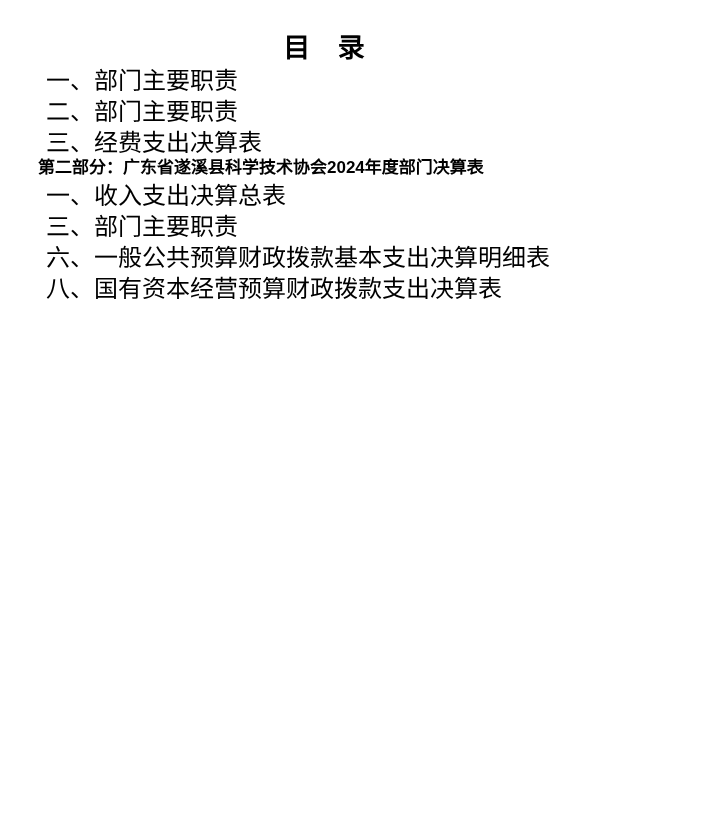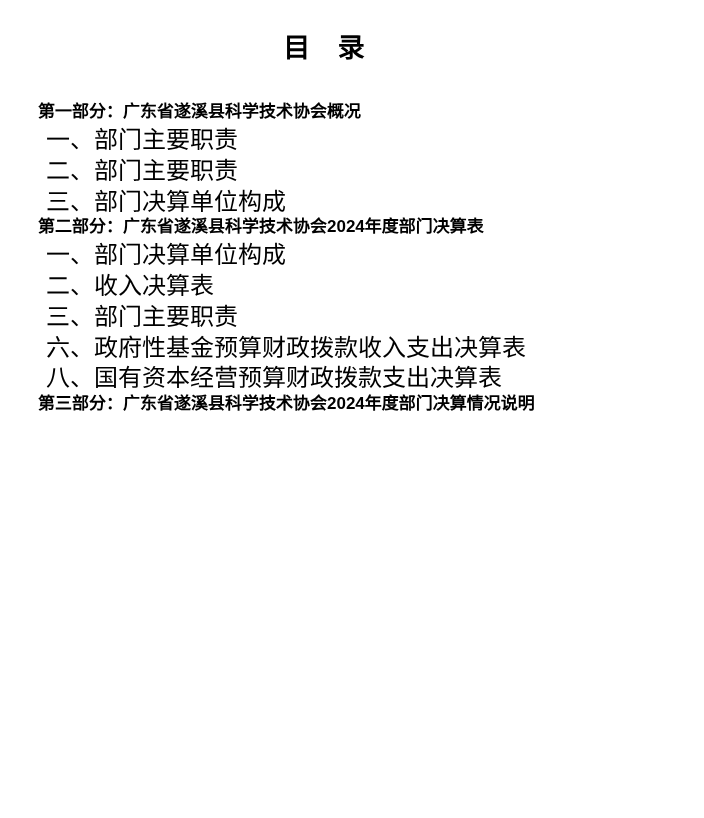--- a/index.html
+++ b/index.html
@@ -69,31 +69,28 @@
 </style>
 </head>
 <body>
 
 <div class="page">
 
   <h1 class="doc-title">目 录</h1>
 
   <div class="toc">
 
-    <div class="toc-entry part first">第一部分：广东省遂溪县科学技术协会概况</div>
 
     <div class="toc-entry sub">一、部门主要职责</div>
     <div class="toc-entry sub">二、部门主要职责</div>
-    <div class="toc-entry sub">三、部门决算单位构成</div>
+    <div class="toc-entry sub">三、经费支出决算表</div>
 
     <div class="toc-entry part">第二部分：广东省遂溪县科学技术协会2024年度部门决算表</div>
 
-    <div class="toc-entry sub">一、部门决算单位构成</div>
-    <div class="toc-entry sub">二、收入决算表</div>
+    <div class="toc-entry sub">一、收入支出决算总表</div>
     <div class="toc-entry sub">三、部门主要职责</div>
-    <div class="toc-entry sub">六、政府性基金预算财政拨款收入支出决算表</div>
+    <div class="toc-entry sub">六、一般公共预算财政拨款基本支出决算明细表</div>
     <div class="toc-entry sub">八、国有资本经营预算财政拨款支出决算表</div>
 
-    <div class="toc-entry part">第三部分：广东省遂溪县科学技术协会2024年度部门决算情况说明</div>
 
 
   </div>
 </div>
 
 </body></html>

